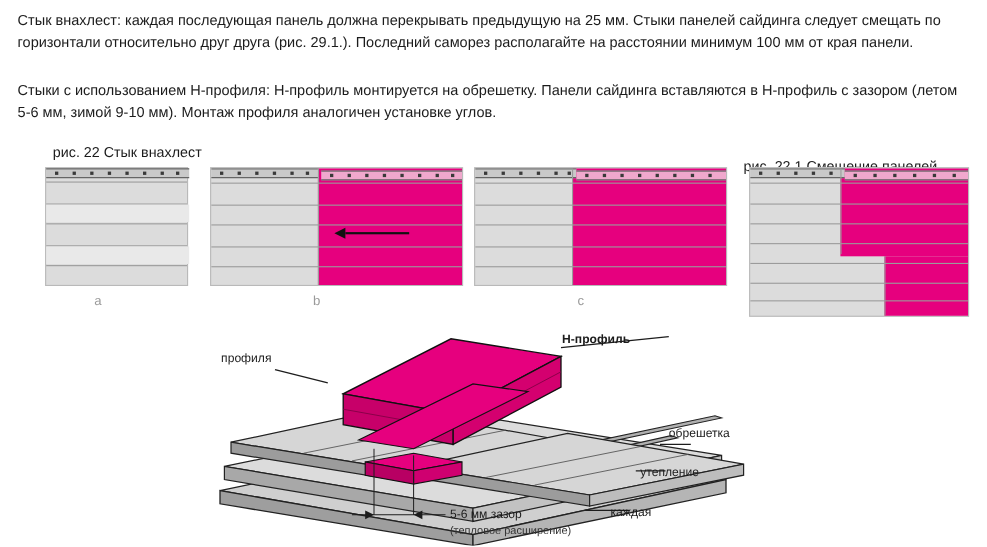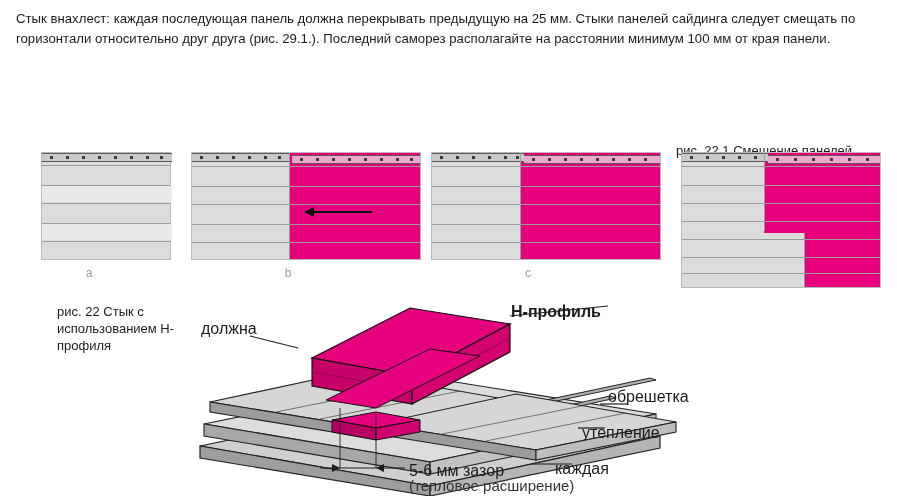--- a/index.html
+++ b/index.html
@@ -106,48 +106,49 @@
   }
 
   
   #iso {
     position: absolute;
     left: 180px; top: 296px;
     width: 500px; height: 200px;
   }
   .iso-label {
     position: absolute;
-    font-size: 16px;
+    font-size: 11px;
     color: #1c1c1c;
     white-space: nowrap;
   }
   .iso-label.small {
-    font-size: 15px;
+    font-size: 10px;
     color: #333;
   }
   .iso-label.bold { font-weight: bold; }
 
   #lbl-hprofile { left: 511px; top: 303px; }
   #lbl-siding   { left: 201px; top: 320px; }
   #lbl-obresh   { left: 608px; top: 388px; }
   #lbl-utep     { left: 582px; top: 424px; text-align: center; }
   #lbl-stena    { left: 555px; top: 460px; }
   #lbl-gap      { left: 409px; top: 462px; font-weight: normal; }
   #lbl-gap-sub  { left: 409px; top: 477px; }
 </style>
 </head>
 <body>
 
 <div class="page">
 
   <div class="para" id="para1"><b>Стык внахлест:</b><span> каждая последующая панель должна перекрывать предыдущую на 25 мм. Стыки панелей сайдинга следует смещать по горизонтали относительно друг друга (рис. 29.1.). Последний саморез располагайте на расстоянии минимум 100 мм от края панели.</span></div>
 
-
+  <div class="para" id="para2"><b>Стыки с использованием Н-профиля:</b><span> Н-профиль монтируется на обрешетку. Панели сайдинга вставляются в Н-профиль с зазором (летом 5-6 мм, зимой 9-10 мм). Монтаж профиля аналогичен установке углов.</span></div>
+
+  <div class="caption" id="cap-22">рис. 22 Стык внахлест</div>
   <div class="caption" id="cap-221">рис. 22.1 Смещение панелей</div>
-  <div class="caption" id="cap-h">рис. 22 Стык с использованием Н-профиля</div>
 
   <div class="fig figborder grey" style="left:41px; top:152px; width:130px; height:108px;">
     <div class="nailstrip" style="left:0; top:0; width:130px;">
       <div class="nail" style="left:8px;"></div>
       <div class="nail" style="left:24px;"></div>
       <div class="nail" style="left:40px;"></div>
       <div class="nail" style="left:56px;"></div>
       <div class="nail" style="left:72px;"></div>
       <div class="nail" style="left:88px;"></div>
       <div class="nail" style="left:104px;"></div>
@@ -298,20 +299,20 @@
     <line x1="352" y1="168" x2="392" y2="168" stroke="#1c1c1c" stroke-width="1.2"></line>
 
     <line x1="160" y1="112" x2="160" y2="172" stroke="#1c1c1c" stroke-width="0.9"></line>
     <line x1="196" y1="118" x2="196" y2="172" stroke="#1c1c1c" stroke-width="0.9"></line>
     <line x1="140" y1="172" x2="225" y2="172" stroke="#1c1c1c" stroke-width="1"></line>
     <polygon points="160,172 152,168 152,176" fill="#1c1c1c"></polygon>
     <polygon points="196,172 204,168 204,176" fill="#1c1c1c"></polygon>
   </svg>
 
   <div class="iso-label bold" id="lbl-hprofile">Н-профиль</div>
-  <div class="iso-label" id="lbl-siding">должна</div>
+  <div class="iso-label" id="lbl-siding">профиля</div>
   <div class="iso-label" id="lbl-obresh">обрешетка</div>
   <div class="iso-label" id="lbl-utep">утепление</div>
   <div class="iso-label" id="lbl-stena">каждая</div>
   <div class="iso-label" id="lbl-gap">5-6 мм зазор</div>
   <div class="iso-label small" id="lbl-gap-sub">(тепловое расширение)</div>
 
 </div>
 
 </body></html>

